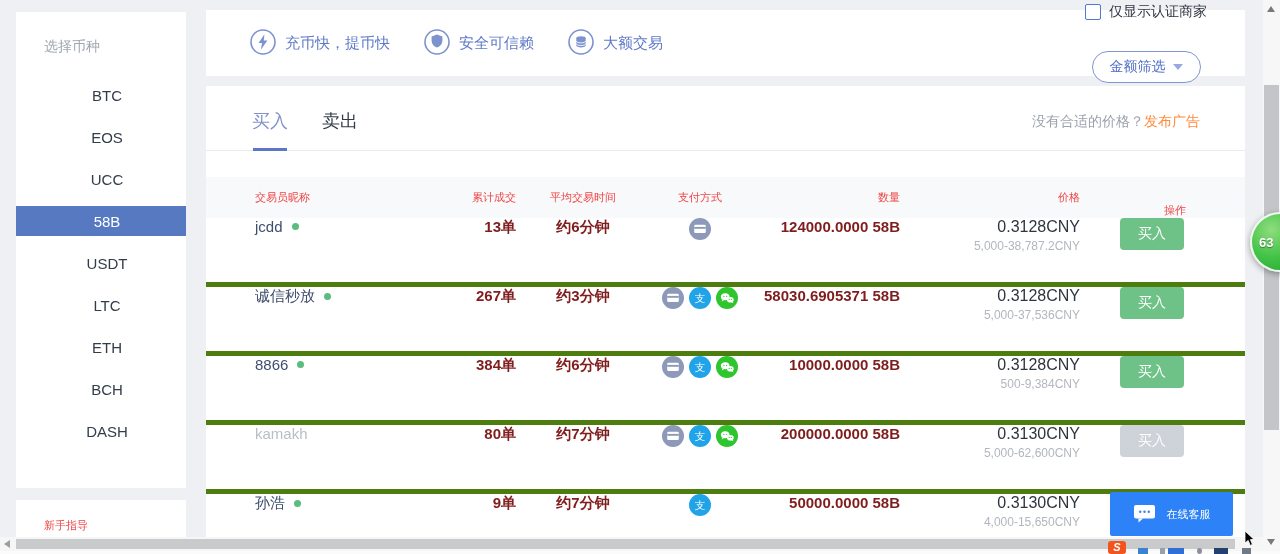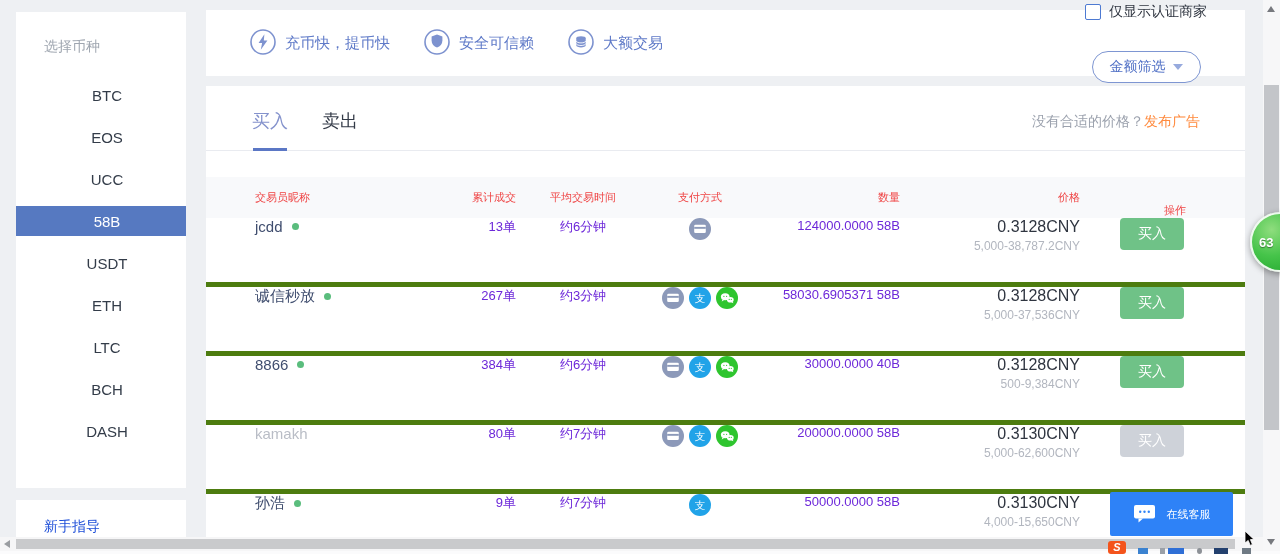--- a/index.html
+++ b/index.html
@@ -12,21 +12,21 @@
   .card{position:absolute;background:#fff;}
 
   
   #sidebar{left:16px;top:12px;width:170px;height:476px;}
   .side-title{padding:26px 17px 0 28px;font-size:14px;color:#9fa6b0;}
   .coin-list{margin-top:18px;}
   .coin{height:42px;display:flex;align-items:center;justify-content:center;
         font-size:15px;color:#333c49;cursor:pointer;padding-left:12px;}
   .coin.active{background:var(--accent,#5679c1);color:#fff;height:30px;margin:6px 0;align-items:center;}
   #guide-card{left:16px;top:500px;width:170px;height:54px;}
-  .guide-title{padding:18px 0 0 28px;font-size:14px;color:#1d4ed8;}
+  .guide-title{padding:18px 0 0 28px;font-size:11px;color:#ef4444;}
 
   
   #topbar{left:206px;top:10px;width:1039px;height:66px;display:flex;align-items:center;
           padding:0 38px 0 44px;box-sizing:border-box;}
   .features{display:flex;align-items:center;gap:34px;}
   .feature{display:flex;align-items:center;gap:9px;font-size:15px;color:#5f7ac8;}
   .right-tools{margin-left:auto;display:flex;align-items:center;gap:30px;flex-direction:column;}
   .chk-wrap{display:flex;align-items:center;gap:8px;font-size:14px;color:#2f3540;}
   .checkbox{width:14px;height:14px;border:1px solid #4d7ad2;border-radius:2px;background:#fff;cursor:pointer;}
   .filter-btn{display:flex;align-items:center;gap:7px;height:30px;padding:0 17px;
@@ -58,21 +58,21 @@
   .c-time{width:110px;margin-left:12px;text-align:center;}
   .c-pay{width:100px;margin-left:12px;display:flex;justify-content:center;align-items:center;gap:5px;}
   .thead .c-pay{display:block;text-align:center;}
   .c-qty{flex:1;text-align:right;}
   .c-price{width:180px;text-align:right;}
   .c-act{width:120px;display:flex;justify-content:flex-end;padding-right:16px;box-sizing:border-box;}
   .thead .c-act{display:block;text-align:right;padding-right:14px;margin-top:25px;}
   .nick{font-size:15px;color:#3f4d6e;cursor:pointer;}
   .nick.offline{color:#b9bdc6;}
   .dot{width:7px;height:7px;border-radius:50%;background:var(--online-dot,#5abd7d);margin-left:9px;}
-  .cell-txt{font-size:13px;color:#6d28d9;}
+  .cell-txt{font-size:15px;color:#7f1d1d;font-weight:bold;}
   .price-main{font-size:16px;color:#2f3540;}
   .price-sub{font-size:12px;color:#b2b6bf;margin-top:3px;}
   .buy-btn{width:64px;height:32px;border:none;border-radius:4px;background:var(--buy-green,#6fc287);
       color:#fff;font-size:14px;cursor:pointer;font-family:inherit;}
   .buy-btn.disabled{background:var(--disabled,#ced2d9);}
   .pay-ic{display:inline-flex;}
 
   
   #support-btn{position:absolute;left:1110px;top:492px;width:123px;height:44px;z-index:15;
       background:var(--support-blue,#2e82f7);display:flex;align-items:center;justify-content:center;
@@ -122,25 +122,25 @@
 
       <div class="coin active">
         <span>58B</span>
       </div>
 
       <div class="coin">
         <span>USDT</span>
       </div>
 
       <div class="coin">
+        <span>LTC</span>
+      </div>
+
+      <div class="coin">
         <span>ETH</span>
-      </div>
-
-      <div class="coin">
-        <span>LTC</span>
       </div>
 
       <div class="coin">
         <span>BCH</span>
       </div>
 
       <div class="coin">
         <span>DASH</span>
       </div>
     </div>
@@ -297,21 +297,21 @@
               <ellipse cx="9.2" cy="9.8" rx="4.3" ry="3.5" fill="#fff"></ellipse>
               <path d="M6.6 12.6 l-1 2 2.2-1.1 Z" fill="#fff"></path>
               <ellipse cx="14.3" cy="12.7" rx="3.4" ry="2.8" fill="#fff"></ellipse>
               <path d="M16.6 14.7 l.9 1.6 -2-.9 Z" fill="#fff"></path>
               <circle cx="7.9" cy="9.3" r=".65" fill="#2ec52e"></circle>
               <circle cx="10.6" cy="9.3" r=".65" fill="#2ec52e"></circle>
               <circle cx="13.2" cy="12.4" r=".55" fill="#2ec52e"></circle>
               <circle cx="15.3" cy="12.4" r=".55" fill="#2ec52e"></circle>
             </svg>
           </div>
-          <div class="c-qty cell-txt">30000.0000 40B</div>
+          <div class="c-qty cell-txt">10000.0000 58B</div>
           <div class="c-price">
             <div class="price-main">0.3128CNY</div>
             <div class="price-sub">500-9,384CNY</div>
           </div>
           <div class="c-act">
             <button class="buy-btn">买入</button>
           </div>
         </div>
 
         <div class="trow">

